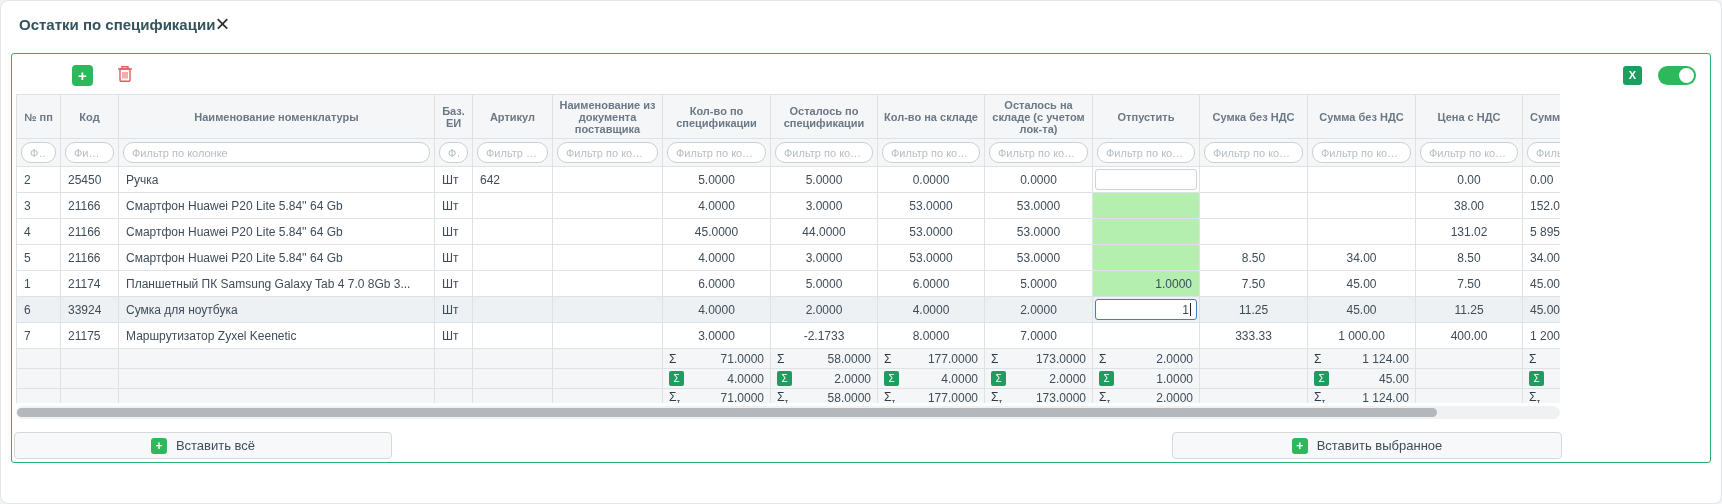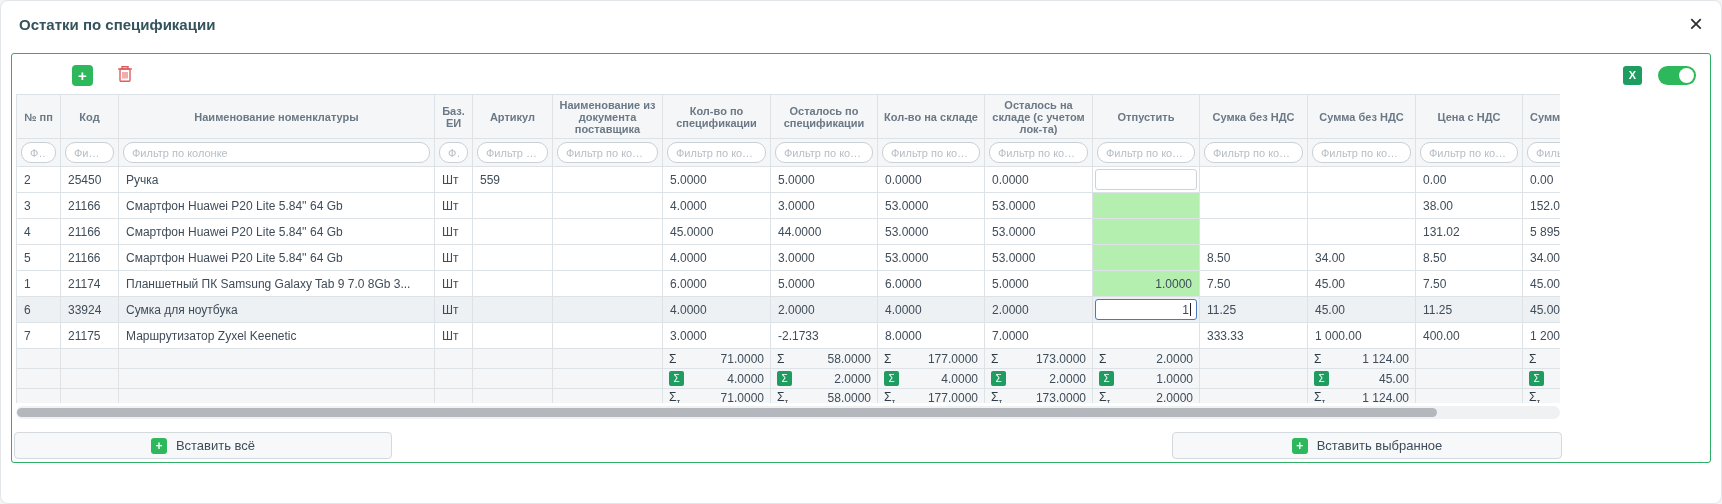--- a/index.html
+++ b/index.html
@@ -11,21 +11,21 @@
     overflow:hidden;
   }
   .modal {
     position:absolute; inset:0;
     background:#fff;
     border:1px solid #e3e6e8;
     border-radius:8px;
   }
   .modal-header {
     height:46px;
-    display:flex; align-items:center; justify-content:space-between;
+    display:flex; align-items:center; 
     padding:0 18px;
   }
   .modal-title { font-size:15px; font-weight:700; color:#35535c; }
   .modal-close {
     font-size:24px; color:#2c2c2c; line-height:1; cursor:pointer;
     background:none; border:none; font-family:inherit;
   }
   .panel {
     position:absolute; left:10px; right:10px; top:52px; height:410px;
     border:1px solid var(--panel-border,#2fae66);
@@ -86,21 +86,21 @@
   .flt input {
     width:100%; height:21px;
     border:1px solid #c9d0d6; border-radius:10px;
     padding:0 8px; font-size:11px; color:#3f4c59;
     font-family:inherit; background:#fff;
     text-overflow:ellipsis;
   }
   .flt input::placeholder { color:#b6bec6; text-overflow:ellipsis; }
   tbody td { height:26px; padding:0 7px; background:#fff; }
   tbody tr.selected td { background:#eef1f3; }
-  td.num { text-align:left; }
+  td.num { text-align:center; }
   td.clipcol { text-align:left; }
   td.release-green { background:var(--cell-green,#b4efb0) !important; text-align:right; }
   td.release-host { padding:2px; }
   .cell-input {
     height:21px;
     border:1px solid #cdd3d9; border-radius:3px; background:#fff;
     display:flex; align-items:center; justify-content:flex-end;
     padding:0 5px;
   }
   .cell-input.focused { border:1px solid var(--focus-blue,#4a78c4); }
@@ -237,21 +237,21 @@
               <td class="flt"><input type="text" placeholder="Фильтр по колонке" style=""></td>
               <td class="flt"><input type="text" placeholder="Фильтр по колонке" style=""></td>
             </tr>
           </thead>
           <tbody>
             <tr>
               <td>2</td>
               <td>25450</td>
               <td>Ручка</td>
               <td>Шт</td>
-              <td>559</td>
+              <td>642</td>
               <td></td>
               <td class="num">5.0000</td>
               <td class="num">5.0000</td>
               <td class="num">0.0000</td>
               <td class="num">0.0000</td>
               <td class="release-host">
                 <div class="cell-input">
                   <span></span>
                 </div>
               </td>
@@ -307,21 +307,21 @@
               <td class="num">53.0000</td>
               <td class="num release-green"></td>
               <td class="num">8.50</td>
               <td class="num">34.00</td>
               <td class="num">8.50</td>
               <td class="clipcol">34.00</td>
             </tr>
             <tr>
               <td>1</td>
               <td>21174</td>
-              <td>Планшетный ПК Samsung Galaxy Tab 9 7.0 8Gb 3...</td>
+              <td>Планшетный ПК Samsung Galaxy Tab 4 7.0 8Gb 3...</td>
               <td>Шт</td>
               <td></td>
               <td></td>
               <td class="num">6.0000</td>
               <td class="num">5.0000</td>
               <td class="num">6.0000</td>
               <td class="num">5.0000</td>
               <td class="num release-green">1.0000</td>
               <td class="num">7.50</td>
               <td class="num">45.00</td>

